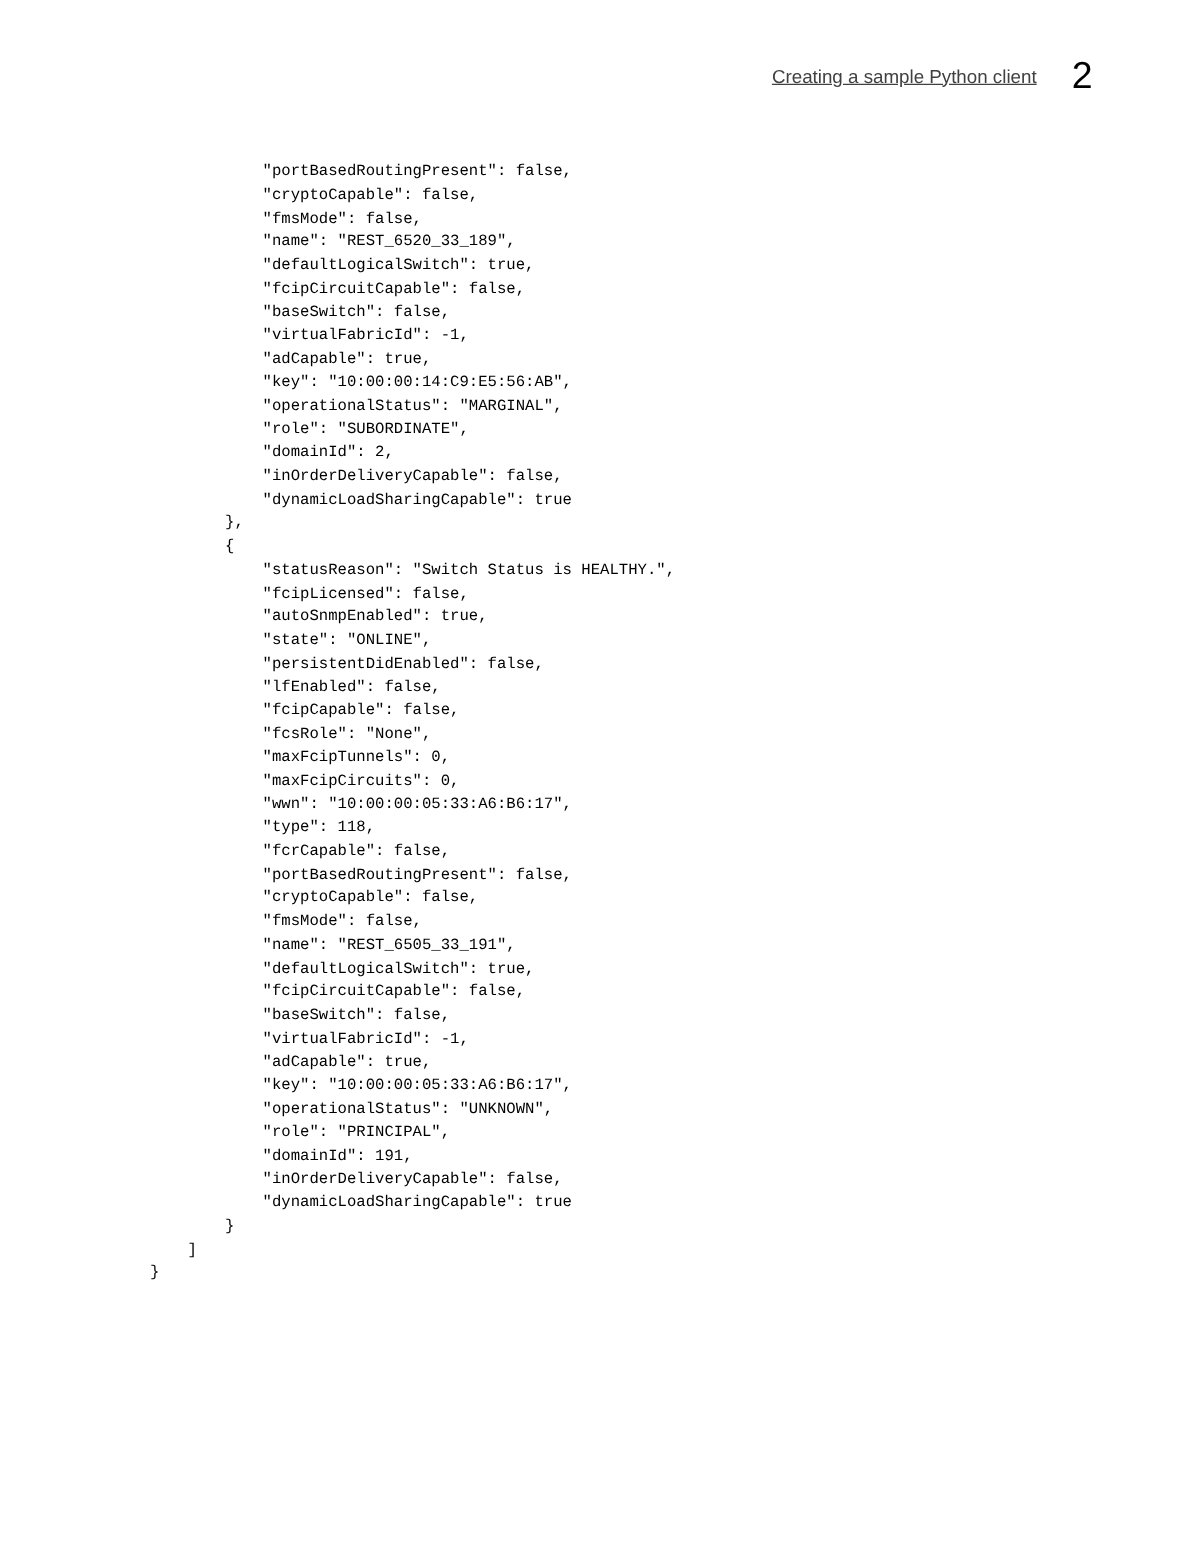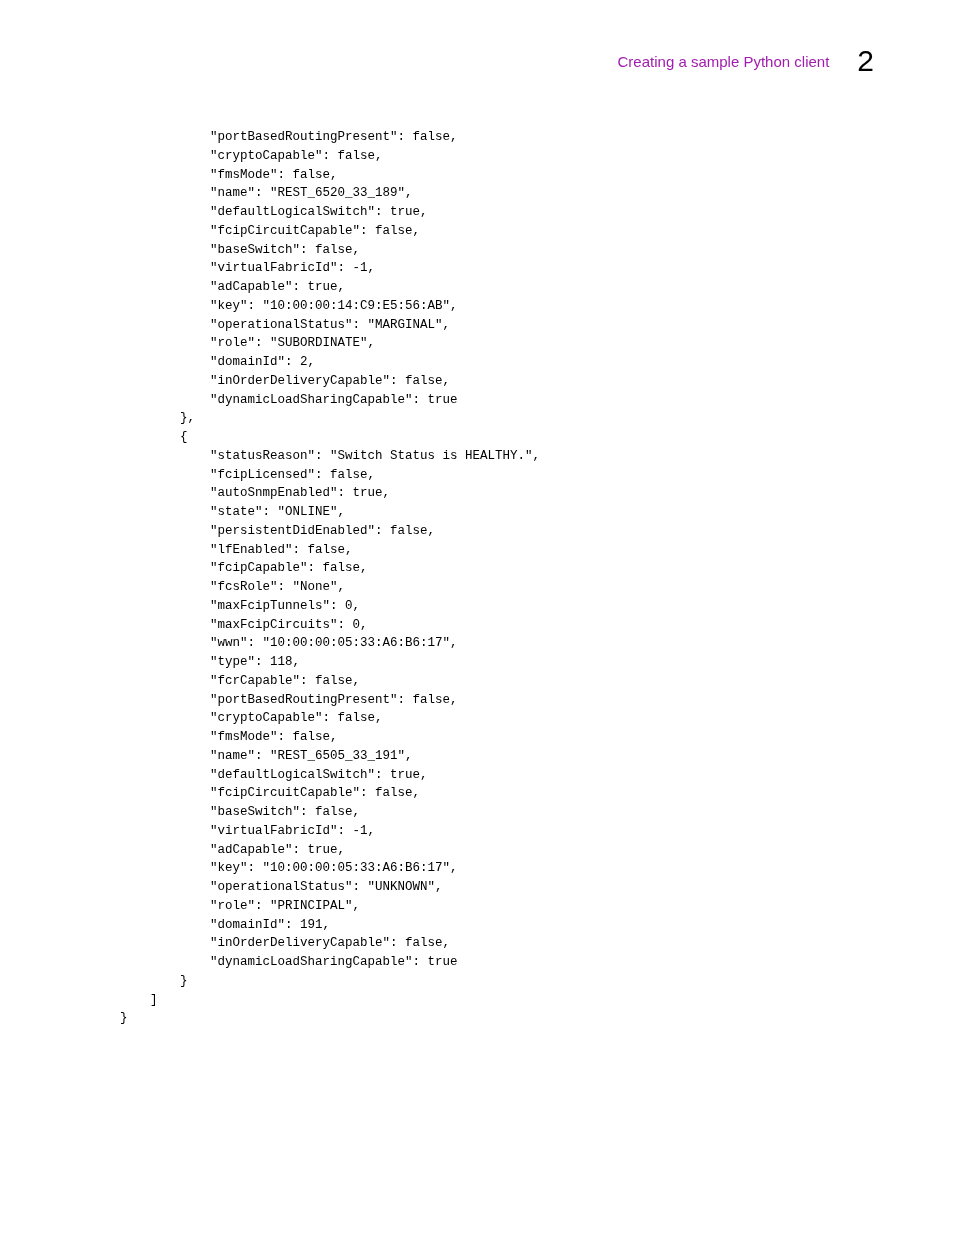--- a/index.html
+++ b/index.html
@@ -20,21 +20,22 @@
   .header {
     position: absolute;
     top: 44px;
     right: 80px;
     display: flex;
     align-items: center;
     gap: 28px;
   }
   .header-title {
     font-size: 15px;
-    color: #a21caf;
+    color: #404040;
+    text-decoration: underline;
   }
   .header-num {
     font-size: 30px;
     font-weight: 400;
     color: #000;
   }
   .code-block {
     position: absolute;
     top: 128px;
     left: 120px;

